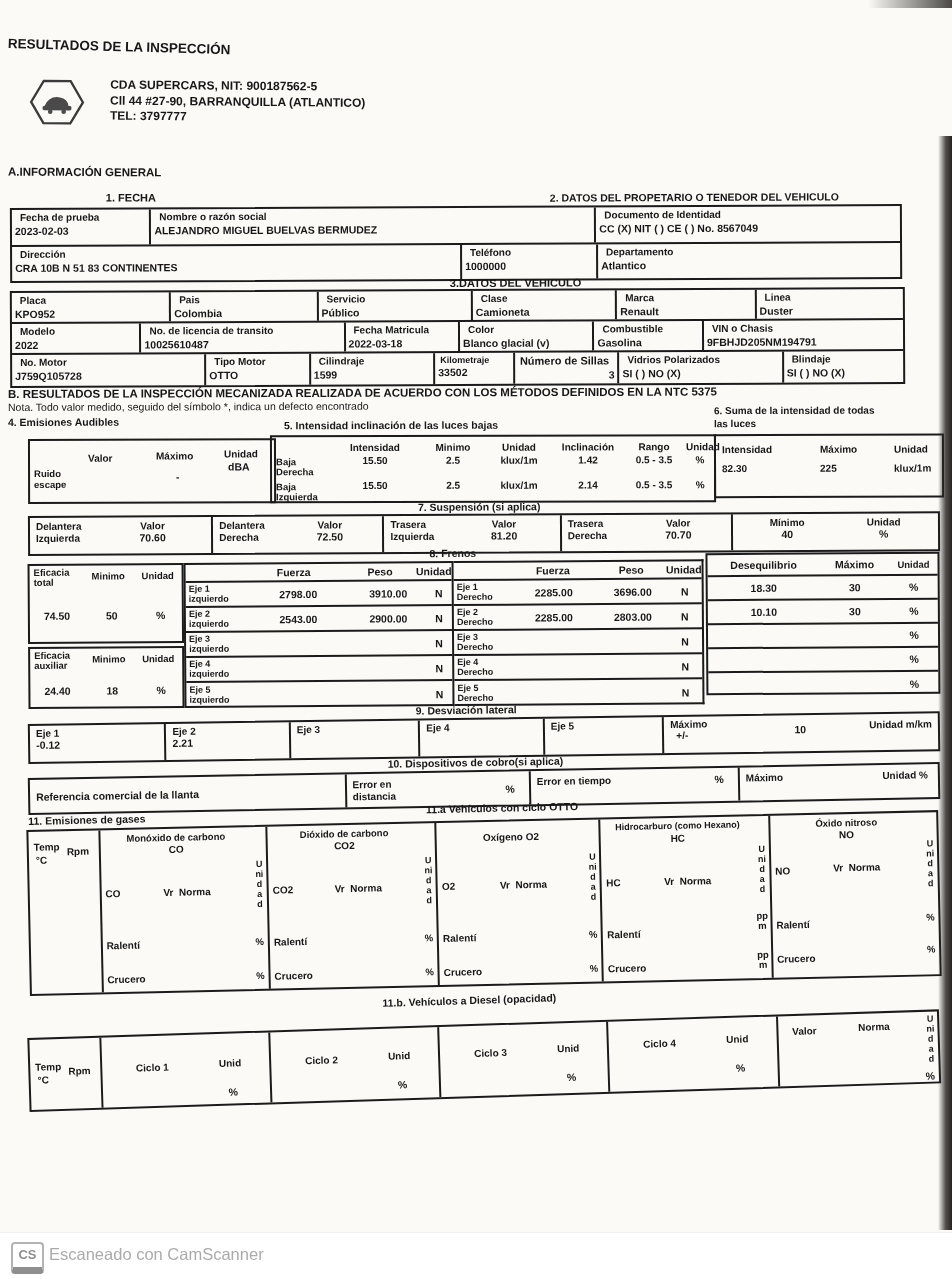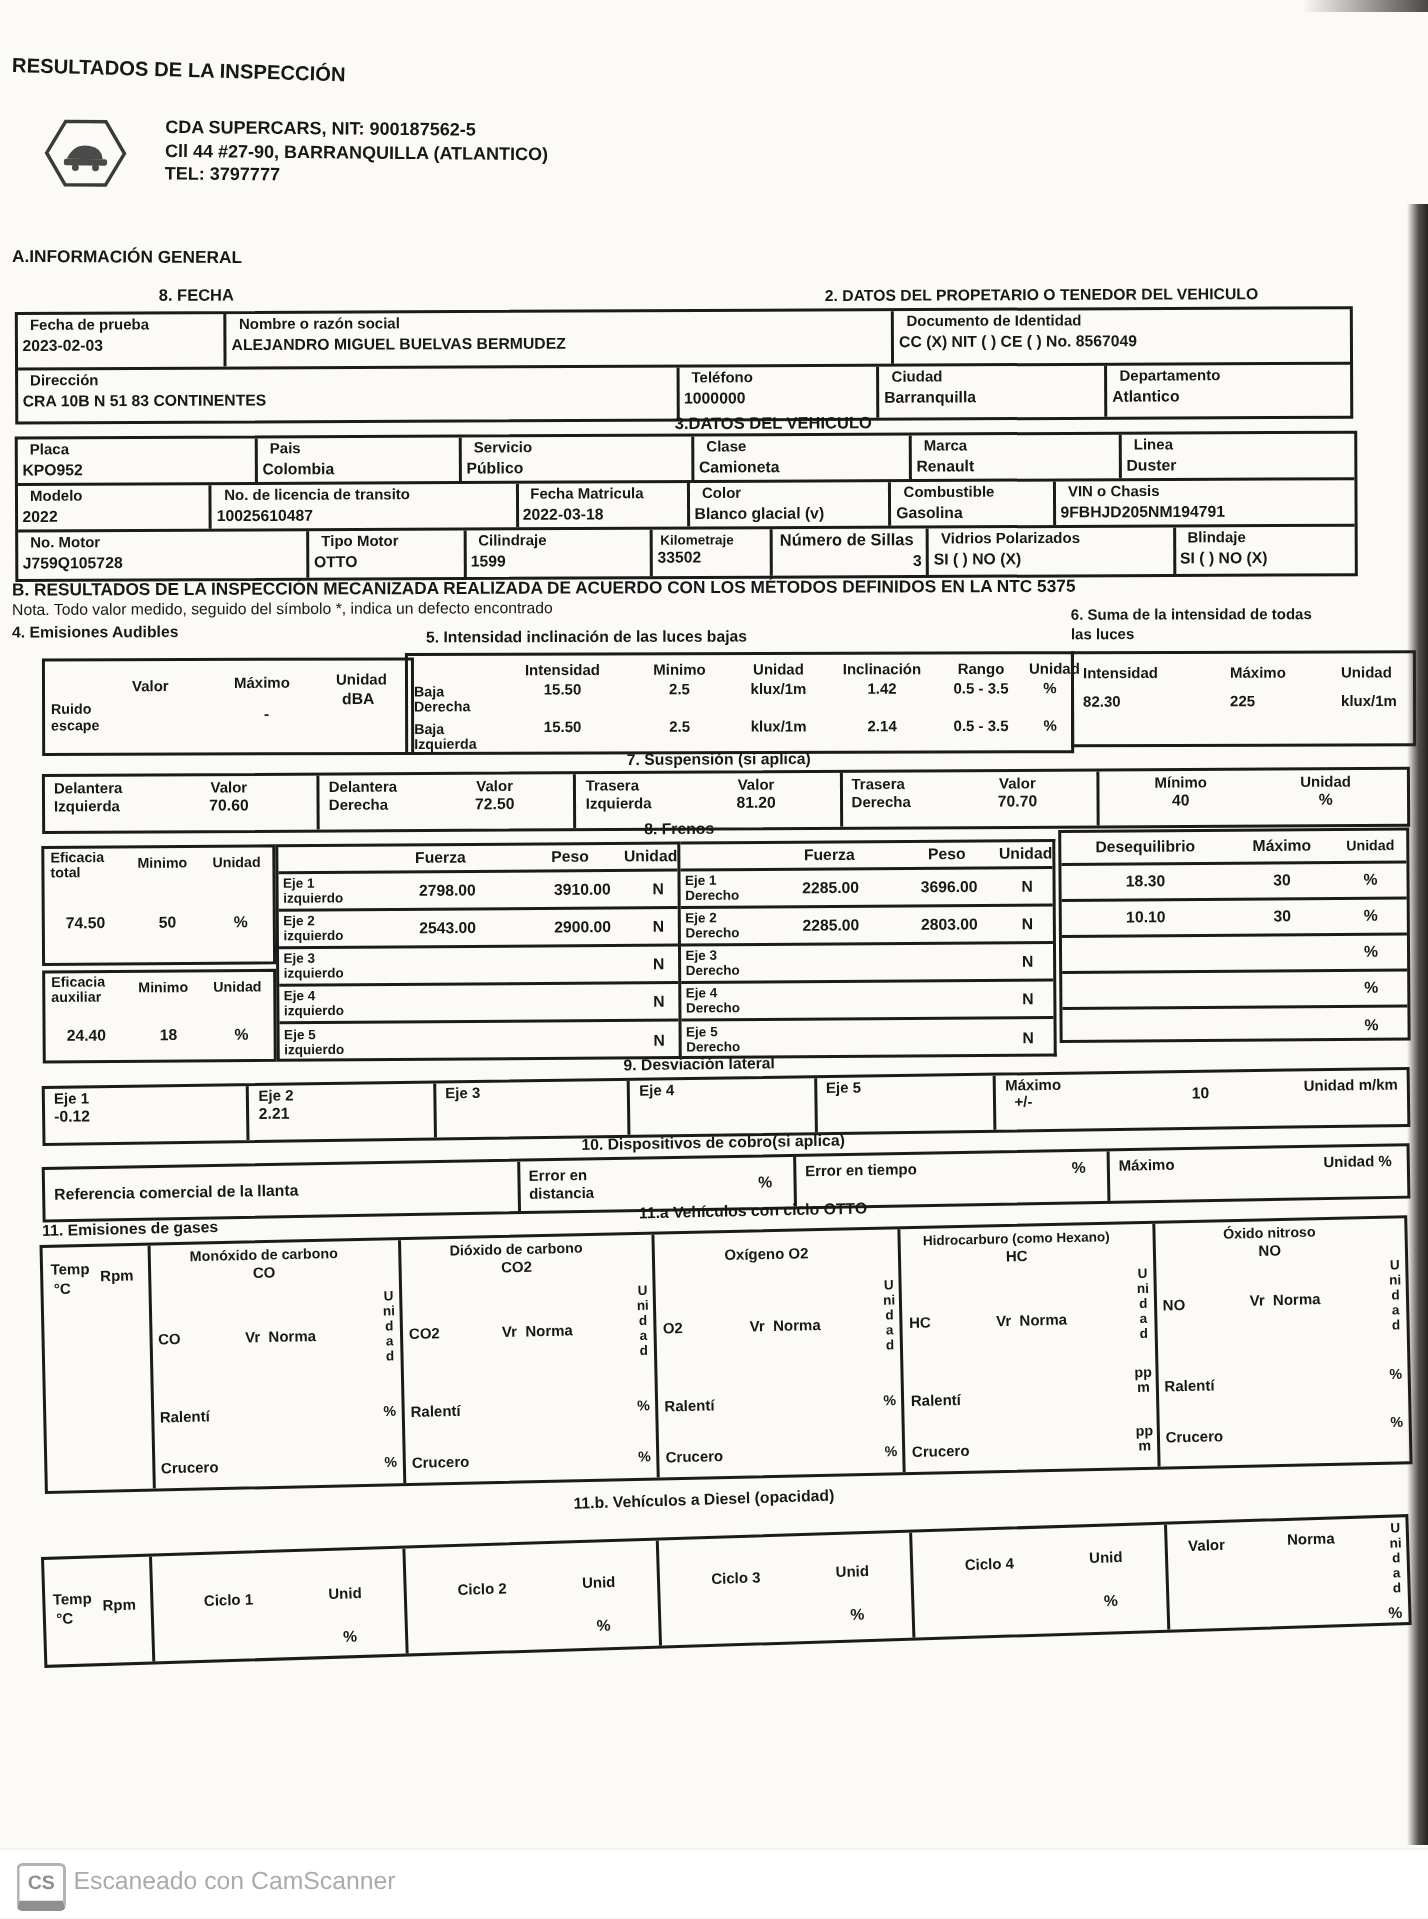--- a/index.html
+++ b/index.html
@@ -79,21 +79,21 @@
     <div class="abs b fs12" style="left:82px;top:3px;line-height:1.3">
       <div>CDA SUPERCARS, NIT: 900187562-5</div>
       <div>Cll 44 #27-90, BARRANQUILLA (ATLANTICO)</div>
       <div>TEL: 3797777</div>
     </div>
   </div>
 
   <div class="abs b fs115" style="left:8px;top:166px;transform:rotate(0.3deg)">A.INFORMACIÓN GENERAL</div>
 
   <div class="sec" style="left:10px;top:192px;width:892px;height:92px;transform:rotate(-0.25deg);transform-origin:left center">
-    <div class="abs b fs11" style="left:96px;top:0">8. FECHA</div>
+    <div class="abs b fs11" style="left:96px;top:0">1. FECHA</div>
     <div class="abs b fs105" style="left:540px;top:2px">2. DATOS DEL PROPETARIO O TENEDOR DEL VEHICULO</div>
     <div class="tbl" style="left:0;top:16px;width:892px">
       <div class="trow" style="height:37px">
         <div class="tcell" style="width:140px">
           <div class="lbl">Fecha de prueba</div>
           <div class="val">2023-02-03</div>
         </div>
         <div class="tcell" style="width:447px">
           <div class="lbl">Nombre o razón social</div>
           <div class="val">ALEJANDRO MIGUEL BUELVAS BERMUDEZ</div>
@@ -104,42 +104,38 @@
         </div>
       </div>
       <div class="trow" style="height:34px">
         <div class="tcell" style="width:450px">
           <div class="lbl">Dirección</div>
           <div class="val">CRA 10B N 51 83 CONTINENTES</div>
         </div>
         <div class="tcell" style="width:136px">
           <div class="lbl">Teléfono</div>
           <div class="val">1000000</div>
-        </div>
-        <div class="tcell" style="width:155px">
-          <div class="lbl">Ciudad</div>
-          <div class="val">Barranquilla</div>
         </div>
         <div class="tcell" style="width:165px">
           <div class="lbl">Departamento</div>
           <div class="val">Atlantico</div>
         </div>
       </div>
     </div>
   </div>
 
   <div class="sec" style="left:10px;top:279px;width:895px;height:108px;transform:rotate(-0.25deg);transform-origin:left center">
     <div class="abs b fs11" style="left:440px;top:0">3.DATOS DEL VEHICULO</div>
     <div class="tbl" style="left:0;top:12px;width:895px">
       <div class="trow" style="height:31px">
         <div class="tcell" style="width:160px">
           <div class="lbl">Placa</div>
           <div class="val">KPO952</div>
         </div>
-        <div class="tcell" style="width:136px">
+        <div class="tcell" style="width:148px">
           <div class="lbl">Pais</div>
           <div class="val">Colombia</div>
         </div>
         <div class="tcell" style="width:155px">
           <div class="lbl">Servicio</div>
           <div class="val">Público</div>
         </div>
         <div class="tcell" style="width:145px">
           <div class="lbl">Clase</div>
           <div class="val">Camioneta</div>

